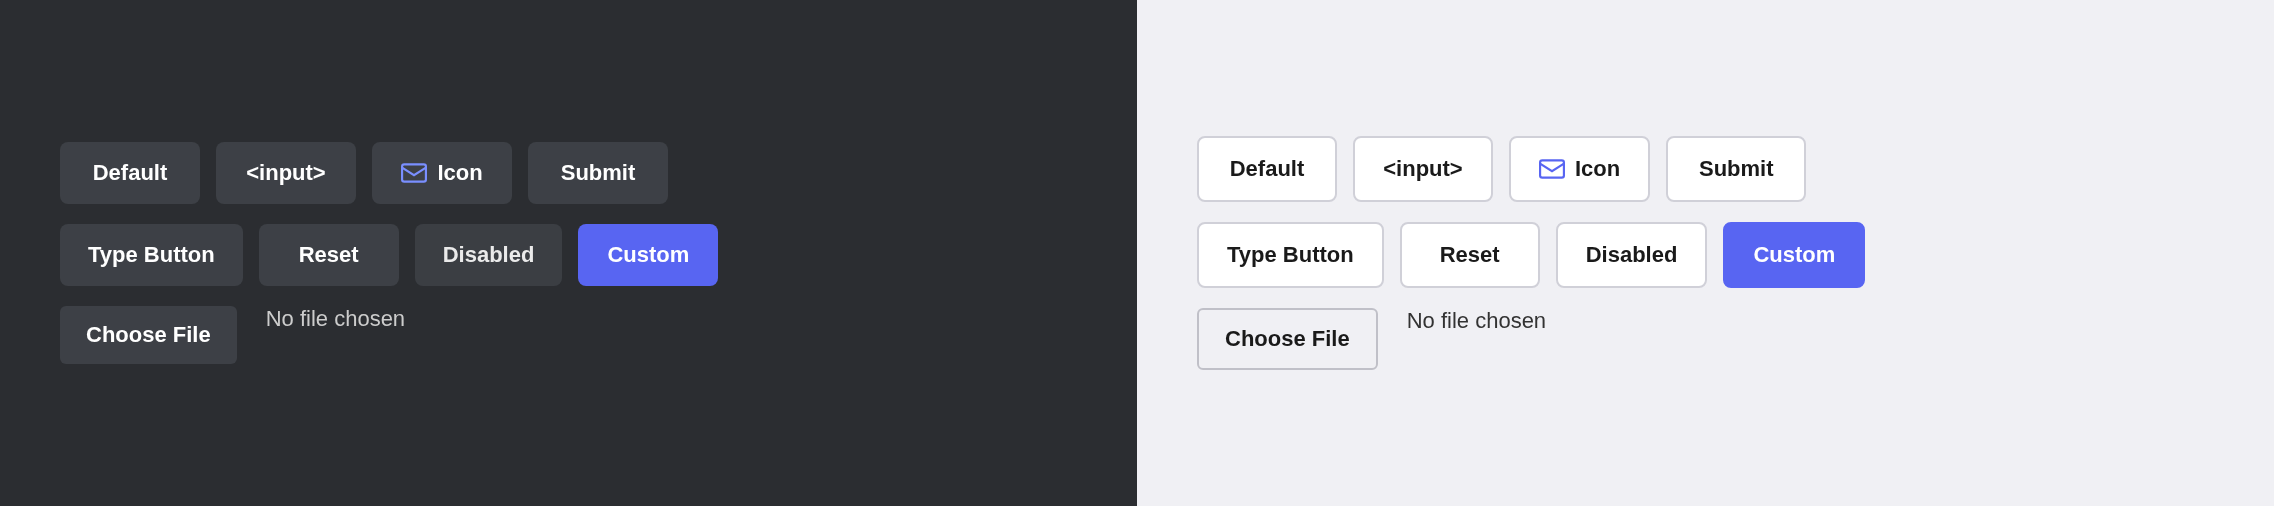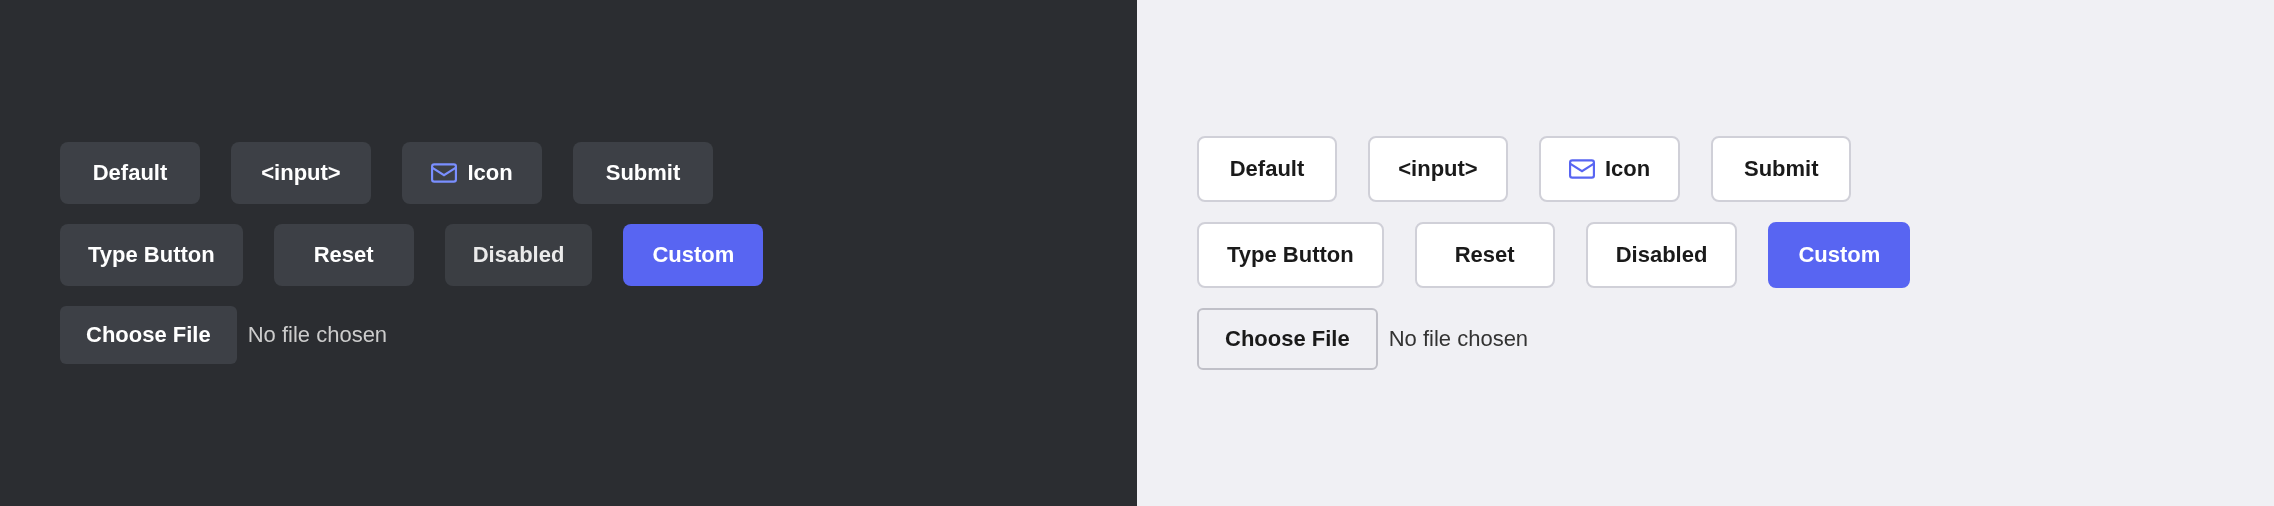--- a/index.html
+++ b/index.html
@@ -25,21 +25,21 @@
       background: #2b2d31;
     }
 
     .panel-light {
       background: #f0f0f4;
     }
 
     .button-row {
       display: flex;
       flex-direction: row;
-      gap: 31px;
+      gap: 16px;
       align-items: center;
     }
 
     
     .dark-btn {
       background: #3d4046;
       color: #ffffff;
       border: none;
       border-radius: 8px;
       padding: 18px 28px;
@@ -81,22 +81,22 @@
     .light-btn.custom {
       background: #5865f2;
       color: #ffffff;
       border-color: #5865f2;
     }
 
     
     .file-row {
       display: flex;
       flex-direction: row;
-      align-items: center;
-      gap: 11px;
+      align-items: flex-start;
+      gap: 29px;
     }
 
     .dark-file-btn {
       background: #3d4046;
       color: #ffffff;
       border: none;
       border-radius: 6px;
       padding: 16px 26px;
       font-size: 22px;
       font-weight: 700;

